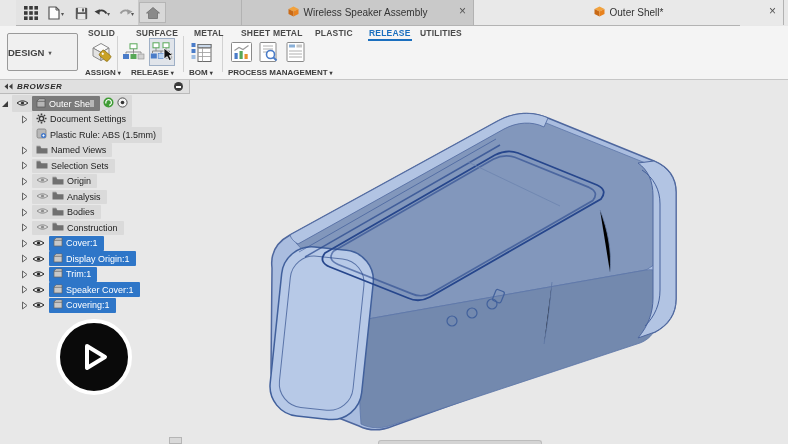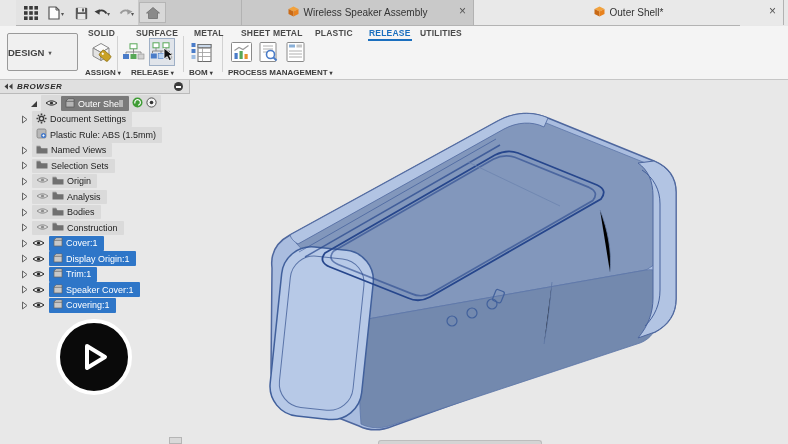--- a/index.html
+++ b/index.html
@@ -32,21 +32,21 @@
   .grp-label { position:absolute; top:42px; font-size:8px; font-weight:bold; color:#3c3c3c; white-space:nowrap; display:flex; gap:2px; align-items:center; }
   .vsep { position:absolute; top:10px; width:1px; height:36px; background:#d2d2d2; }
 
   
   .browser-hdr { position:absolute; left:0; top:80px; width:190px; height:14px; background:#e0e0e0; border-right:1px solid #bababa; border-bottom:1px solid #bababa; z-index:5; display:flex; align-items:center;font-style:italic; }
   .browser-title { font-size:8px; font-weight:bold; color:#2a2a2a; letter-spacing:.5px; margin-left:4px; }
   .hdr-dot { position:absolute; right:6px; top:2px; width:9px; height:9px; background:#3c3c3c; border-radius:50%; }
   .hdr-dot::after { content:""; position:absolute; left:2px; top:4px; width:5px; height:1.5px; background:#fff; }
   .btree { position:absolute; left:0; top:96px; width:220px; z-index:5; }
   .brow { height:15.5px; display:flex; align-items:center; padding-left:20px; }
-  .brow.root { padding-left:29px; }
+  .brow.root { padding-left:0; }
   .tri { width:9px; display:flex; justify-content:center; margin-right:3px; flex:none; }
   .chip { display:inline-flex; align-items:center; gap:3px; background:#dadada; border-radius:1px; padding:1.5px 6px 1.5px 4px; font-size:9px; color:#1c1c1c; white-space:nowrap; line-height:10px; }
   .chip.blue { background:#2e76c8; color:#fff; }
   .chip.darkwrap { background:#dadada; padding:1px 4px; }
   .chip-dark { display:inline-flex; align-items:center; gap:3px; background:#7a7a7a; color:#fff; padding:1.5px 6px 1.5px 4px; font-size:9px; border-radius:1px; line-height:10px; }
   .eyeout { width:13px; display:flex; justify-content:center; margin-right:4px; flex:none; }
   .dim { opacity:.45; }
 
   
   .canvas-svg { position:absolute; left:0; top:0; z-index:1; }

